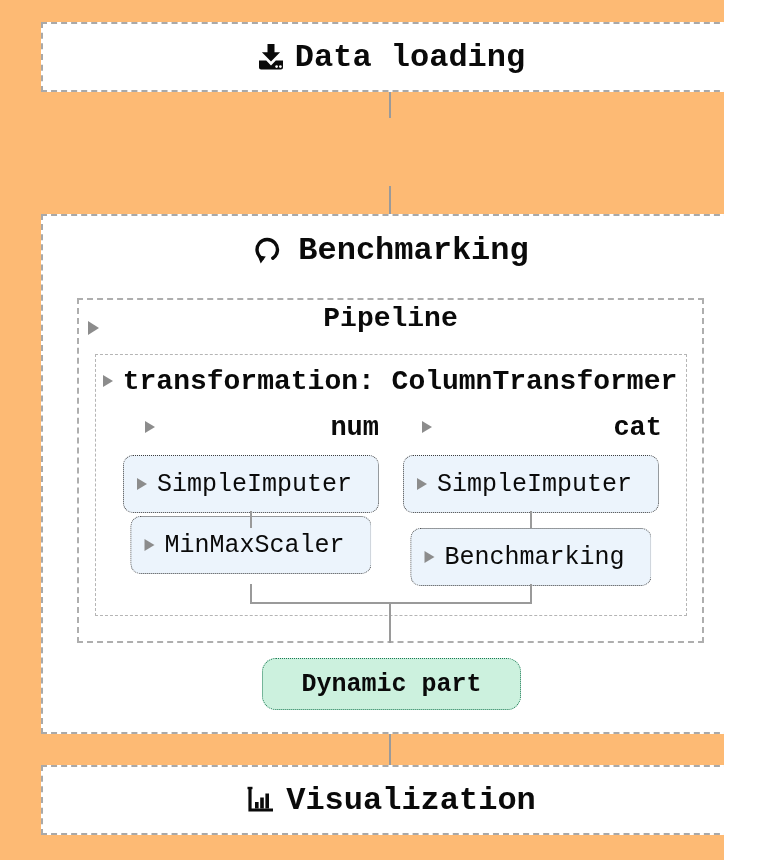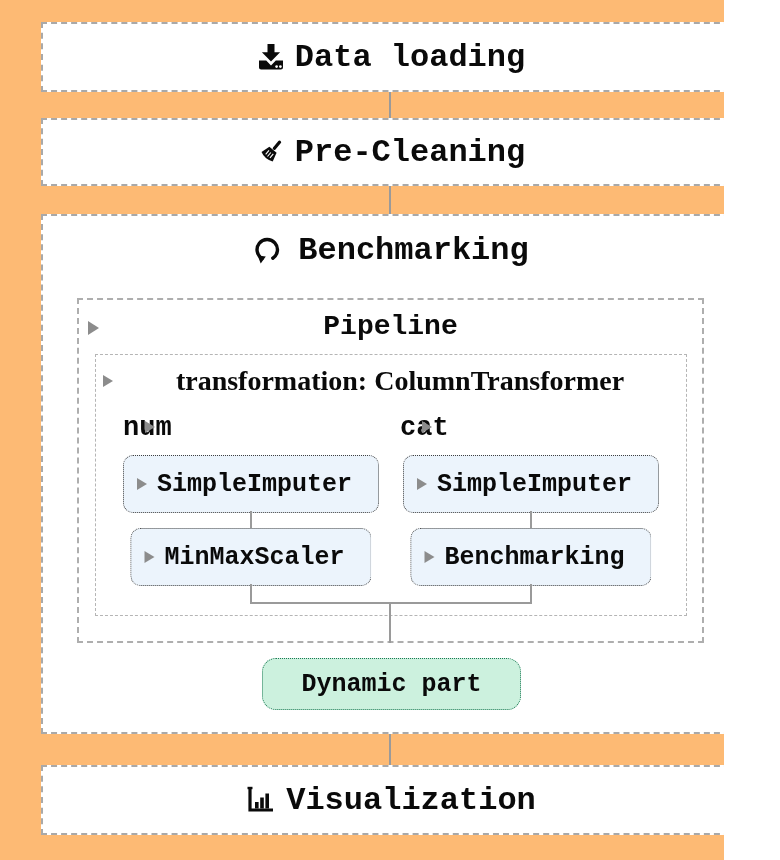--- a/index.html
+++ b/index.html
@@ -23,40 +23,40 @@
   
   .conn{background:#9a9a9a;}
 
   
   .frame{border:2px dashed #aeaeae;background:#ffffff;}
   .frame-inner{border:1.5px dashed #b5b5b5;background:#ffffff;}
 
   .pl-title{display:flex;align-items:center;justify-content:center;
     font-size:28px;font-weight:700;}
   .tr-header{display:flex;align-items:center;}
-  .tr-title{flex:1;text-align:center;font-size:28px;font-weight:700;white-space:nowrap;font-family:Liberation Serif, serif;}
+  .tr-title{flex:1;text-align:center;font-size:28px;font-weight:700;white-space:nowrap;}
 
-  .col-header{position:relative;display:flex;align-items:center;justify-content:flex-start;
+  .col-header{position:relative;display:flex;align-items:center;justify-content:flex-end;
     font-size:27px;font-weight:700;height:28px;}
 
   
   .tri{width:0;height:0;border-style:solid;border-color:transparent;
     border-left-color:#8c8c8c;cursor:pointer;}
   .tri-md{border-width:7px 0 7px 11px;}
   .tri-sm{border-width:6.5px 0 6.5px 10px;}
 
   
   .est{
     position:absolute;left:50%;transform:translateX(-50%);
     height:56px;display:flex;align-items:center;gap:10px;
     padding:0 26px 0 13px;
     background:#ecf4fc;border:1.5px dotted #3f3f3f;border-radius:10px;
     white-space:nowrap;cursor:pointer;
   }
-  .est-label{font-size:25px;font-weight:700;}
+  .est-label{font-size:25px;font-weight:400;}
 
   .green-box{
     background:#ccf1de;border:1.5px dotted #1c7a54;border-radius:14px;
     display:flex;align-items:center;justify-content:center;
     font-size:25px;font-weight:700;
   }
 
   .icon svg{display:block;}
 </style>
 </head>
@@ -71,69 +71,57 @@
         <path d="M3 18.5h7.2l4.8 4.9 4.8-4.9H27v6.9q0 2.1-2.1 2.1H5.1Q3 27.5 3 25.4z" fill="#0a0a0a"></path>
         <circle cx="20.6" cy="24.6" r="1.35" fill="#ffffff"></circle>
         <circle cx="24.4" cy="24.6" r="1.35" fill="#ffffff"></circle>
       </svg>
     </span>
     <span class="stage-label">Data loading</span>
   </div>
 
   <div class="abs conn" style="left:389px;top:92px;width:2px;height:26px;"></div>
 
-  <div class="abs stage" style="left:41px;top:118px;width:699px;height:68px;">
-    <span class="icon">
-      <svg width="30" height="30" viewBox="0 0 30 30">
-        <g transform="rotate(40 15 15)" fill="#0a0a0a">
-          <rect x="13.6" y="0.5" width="3.2" height="11" rx="1.3"></rect>
-          <path d="M10.4 12h9.4l2.6 9.2q-7.3 3.6-14.6 0z"></path>
-          <path d="M12.4 15v5.2M15.2 15.5v5.2M18 15v5.2" stroke="#ffffff" stroke-width="1.1" fill="none"></path>
-        </g>
-      </svg>
-    </span>
-    <span class="stage-label">Pre-Cleaning</span>
-  </div>
 
   <div class="abs conn" style="left:389px;top:186px;width:2px;height:28px;"></div>
 
   <div class="abs stage" style="left:41px;top:214px;width:699px;height:520px;align-items:flex-start;"></div>
 
   <div class="abs title-row" style="left:41px;top:228px;width:699px;height:44px;">
     <span class="icon">
       <svg width="30" height="30" viewBox="0 0 30 30">
         <path d="M10.2 23.5 A 10.2 10.2 0 1 1 20.8 23.2" fill="none" stroke="#0a0a0a" stroke-width="3.4" stroke-linecap="round"></path>
         <path d="M5.6 20.6 L13.8 21.6 L8.7 28.4 z" fill="#0a0a0a"></path>
       </svg>
     </span>
     <span class="stage-label">Benchmarking</span>
   </div>
 
   <div class="abs frame" style="left:77px;top:298px;width:627px;height:345px;"></div>
   <div class="abs tri tri-md" style="left:88px;top:321px;"></div>
-  <div class="abs pl-title" style="left:77px;top:308px;width:627px;height:36px;">
+  <div class="abs pl-title" style="left:77px;top:300px;width:627px;height:36px;">
     <span>Pipeline</span>
   </div>
 
   <div class="abs frame-inner" style="left:95px;top:354px;width:592px;height:262px;"></div>
   <div class="abs tr-header" style="left:95px;top:366px;width:592px;height:30px;">
     <span class="tri tri-sm" style="margin-left:8px;"></span>
     <span class="tr-title">transformation: ColumnTransformer</span>
   </div>
 
   <div class="abs" style="left:123px;top:414px;width:256px;height:172px;">
     <div class="col-header">
       <span class="tri tri-sm abs" style="left:22px;top:7px;"></span>
       <span>num</span>
     </div>
     <div class="est" style="top:41px;">
       <span class="tri tri-sm"></span>
       <span class="est-label">SimpleImputer</span>
     </div>
-    <div class="est" style="top:114px;">
+    <div class="est" style="top:102px;">
       <span class="tri tri-sm"></span>
       <span class="est-label">MinMaxScaler</span>
     </div>
   </div>
 
   <div class="abs" style="left:400px;top:414px;width:262px;height:172px;">
     <div class="col-header">
       <span class="tri tri-sm abs" style="left:22px;top:7px;"></span>
       <span>cat</span>
     </div>

